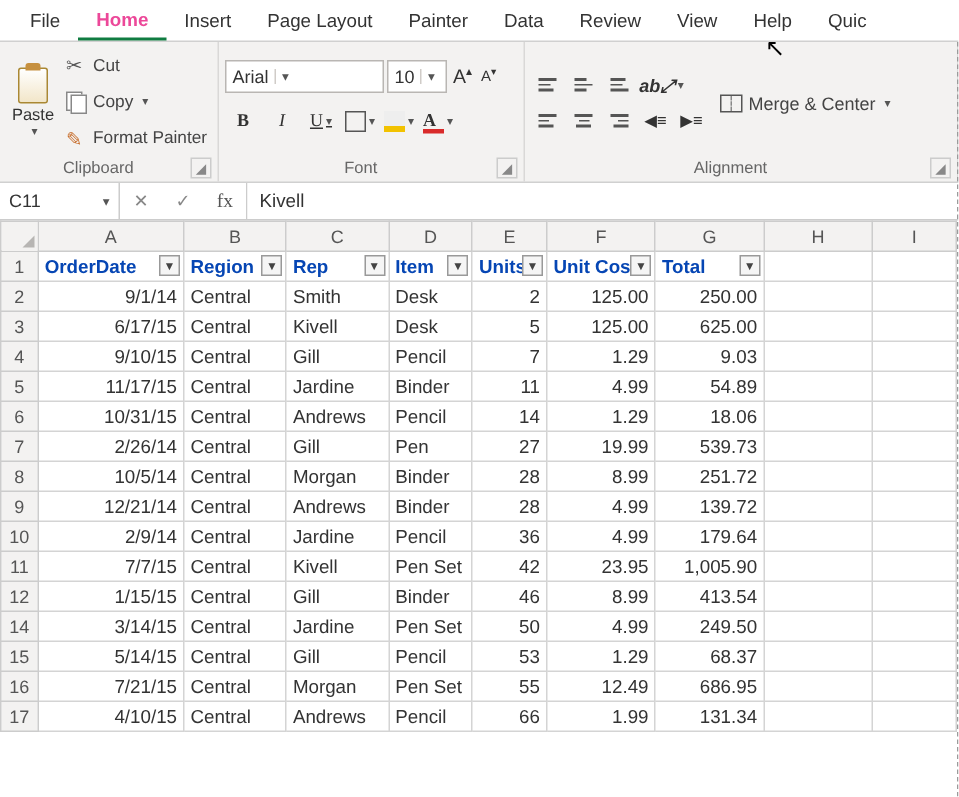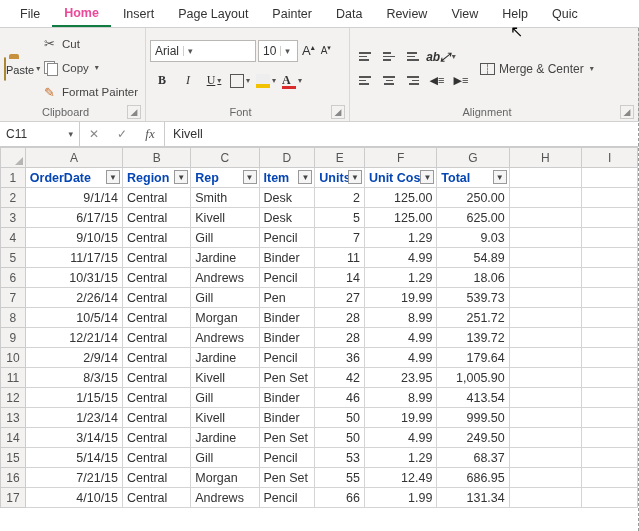--- a/index.html
+++ b/index.html
@@ -68,21 +68,21 @@
     font-size: 9px;
     color: #888;
     border: 1px solid #ccc;
     text-align: center;
     line-height: 12px;
     margin-top: 2px;
   }
   
   .paste-stack {
     display: flex;
-    flex-direction: row;
+    flex-direction: column;
     align-items: center;
     width: 36px;
     padding-top: 4px;
     cursor: pointer;
   }
   .paste-board {
     width: 20px;
     height: 24px;
     border: 1px solid #aa8833;
     background: linear-gradient(#fff,#f2e6c9);
@@ -152,21 +152,21 @@
   .merge-ic{width:15px;height:12px;border:1px solid #555;position:relative;}
   .merge-ic::before{content:"";position:absolute;left:49%;top:0;bottom:0;border-left:1px dashed #888;}
   
   .namebox-bar{
     height:25px;display:flex;align-items:stretch;border-bottom:1px solid #ccc;
   }
   .namebox{width:80px;border-right:1px solid #ccc;display:flex;align-items:center;padding:0 6px;font-size:12px;background:#fff;}
   .namebox .dd{margin-left:auto;font-size:9px;color:#555;}
   .fnbtns{display:flex;align-items:center;border-right:1px solid #ccc;}
   .fnb{width:28px;display:flex;align-items:center;justify-content:center;color:#888;font-size:12px;cursor:pointer;}
-  .fnb.fx{font-style:italic;font-family:serif;color:#555;font-size:13px;}
+  .fnb.fx{font-family:serif;color:#555;font-size:13px;}
   .fbar{flex:1;display:flex;align-items:center;padding:0 8px;font-size:12.5px;background:#fff;}
   
   .grid-area{position:relative;}
   table.sheet{border-collapse:collapse;table-layout:fixed;width:638px;}
   .sel-all{width:24px;height:20px;background:#f3f2f1;border:1px solid #ccc;position:relative;}
   .sel-all::after{content:"";position:absolute;right:2px;bottom:2px;width:0;height:0;border-left:8px solid transparent;border-bottom:8px solid #b7b5b3;}
   th.colh{background:#f3f2f1;border:1px solid #ccc;font-weight:normal;font-size:12px;color:#555;height:20px;}
   th.rowh{background:#f3f2f1;border:1px solid #ccc;font-weight:normal;font-size:12px;color:#555;width:24px;text-align:center;}
   td.cell{border:1px solid #d4d4d4;height:20px;font-size:12.5px;padding:0 4px;overflow:hidden;white-space:nowrap;}
   .hdrcell{color:#0646b4;font-weight:600;position:relative;padding-right:18px !important;}
@@ -509,21 +509,21 @@
           <td class="cell txt">Jardine</td>
           <td class="cell txt">Pencil</td>
           <td class="cell num">36</td>
           <td class="cell num">4.99</td>
           <td class="cell num">179.64</td>
           <td class="cell txt"></td>
           <td class="cell txt"></td>
         </tr>
         <tr>
           <th class="rowh">11</th>
-          <td class="cell num">8/3/15</td>
+          <td class="cell num">7/7/15</td>
           <td class="cell txt">Central</td>
           <td class="cell txt">Kivell</td>
           <td class="cell txt">Pen Set</td>
           <td class="cell num">42</td>
           <td class="cell num">23.95</td>
           <td class="cell num">1,005.90</td>
           <td class="cell txt"></td>
           <td class="cell txt"></td>
         </tr>
         <tr>
@@ -532,32 +532,20 @@
           <td class="cell txt">Central</td>
           <td class="cell txt">Gill</td>
           <td class="cell txt">Binder</td>
           <td class="cell num">46</td>
           <td class="cell num">8.99</td>
           <td class="cell num">413.54</td>
           <td class="cell txt"></td>
           <td class="cell txt"></td>
         </tr>
         <tr>
-          <th class="rowh">13</th>
-          <td class="cell num">1/23/14</td>
-          <td class="cell txt">Central</td>
-          <td class="cell txt">Kivell</td>
-          <td class="cell txt">Binder</td>
-          <td class="cell num">50</td>
-          <td class="cell num">19.99</td>
-          <td class="cell num">999.50</td>
-          <td class="cell txt"></td>
-          <td class="cell txt"></td>
-        </tr>
-        <tr>
           <th class="rowh">14</th>
           <td class="cell num">3/14/15</td>
           <td class="cell txt">Central</td>
           <td class="cell txt">Jardine</td>
           <td class="cell txt">Pen Set</td>
           <td class="cell num">50</td>
           <td class="cell num">4.99</td>
           <td class="cell num">249.50</td>
           <td class="cell txt"></td>
           <td class="cell txt"></td>

